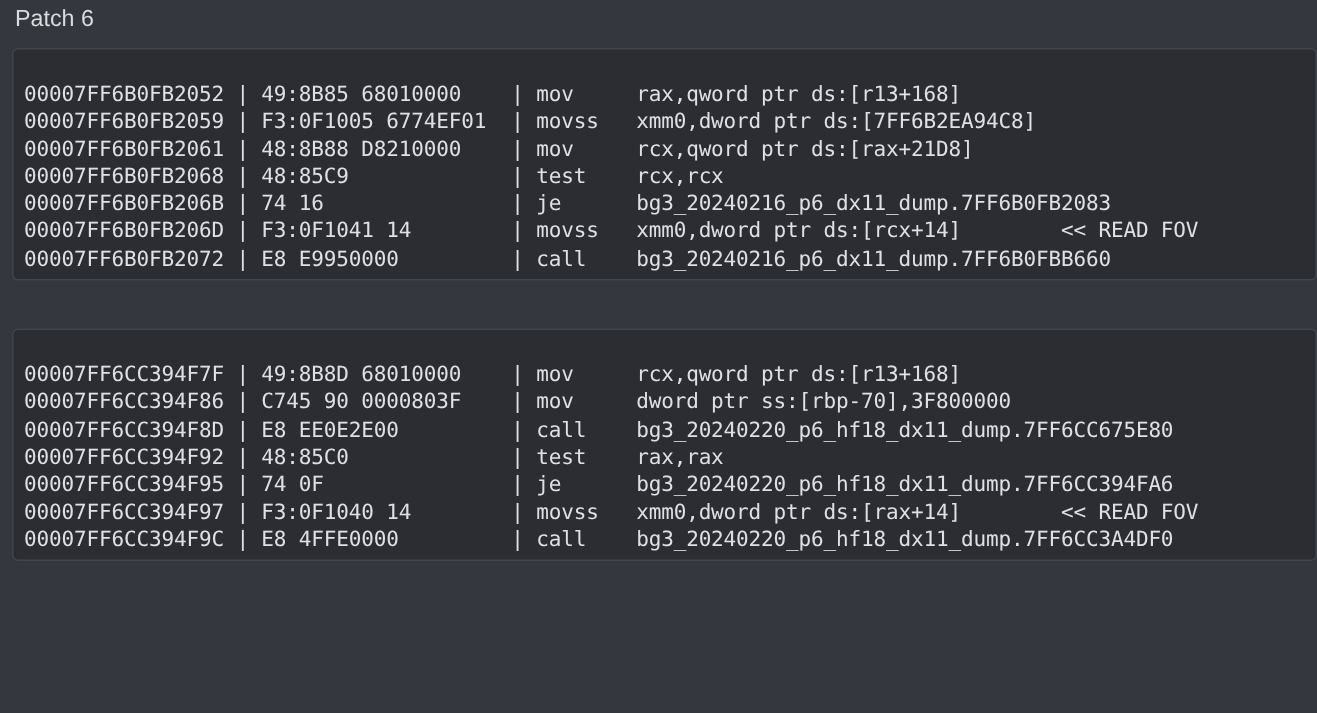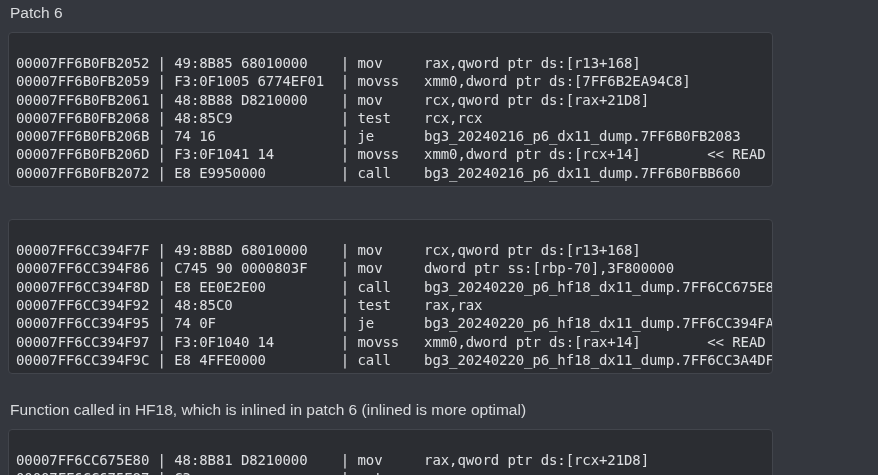--- a/index.html
+++ b/index.html
@@ -14,21 +14,21 @@
     margin: 0;
     padding: 0;
     width: 878px;
     height: 475px;
     background: var(--page-bg);
     overflow: hidden;
     font-family: "Liberation Sans", sans-serif;
   }
   .page {
     padding: 0 0 0 8px;
-    width: 773px;
+    width: 878px;
     height: 475px;
   }
   .section { margin: 0; }
   .section.first { padding-top: 3px; }
   .section.second { padding-top: 23px; }
   .section.third { padding-top: 26px; }
   .heading {
     color: var(--heading-text);
     font-size: 15.5px;
     line-height: 20px;
@@ -71,18 +71,15 @@
     <pre class="codeblock">00007FF6CC394F7F | 49:8B8D 68010000    | mov     rcx,qword ptr ds:[r13+168]
 00007FF6CC394F86 | C745 90 0000803F    | mov     dword ptr ss:[rbp-70],3F800000
 00007FF6CC394F8D | E8 EE0E2E00         | call    bg3_20240220_p6_hf18_dx11_dump.7FF6CC675E80
 00007FF6CC394F92 | 48:85C0             | test    rax,rax
 00007FF6CC394F95 | 74 0F               | je      bg3_20240220_p6_hf18_dx11_dump.7FF6CC394FA6
 00007FF6CC394F97 | F3:0F1040 14        | movss   xmm0,dword ptr ds:[rax+14]        &lt;&lt; READ FOV
 00007FF6CC394F9C | E8 4FFE0000         | call    bg3_20240220_p6_hf18_dx11_dump.7FF6CC3A4DF0</pre>
   </section>
 
   <section class="section third">
-    <div class="heading">Function called in HF18, which is inlined in patch 6 (inlined is more optimal)</div>
-    <pre class="codeblock">00007FF6CC675E80 | 48:8B81 D8210000    | mov     rax,qword ptr ds:[rcx+21D8]
-00007FF6CC675E87 | C3                  | ret</pre>
   </section>
 
 </div>
 
 </body></html>

